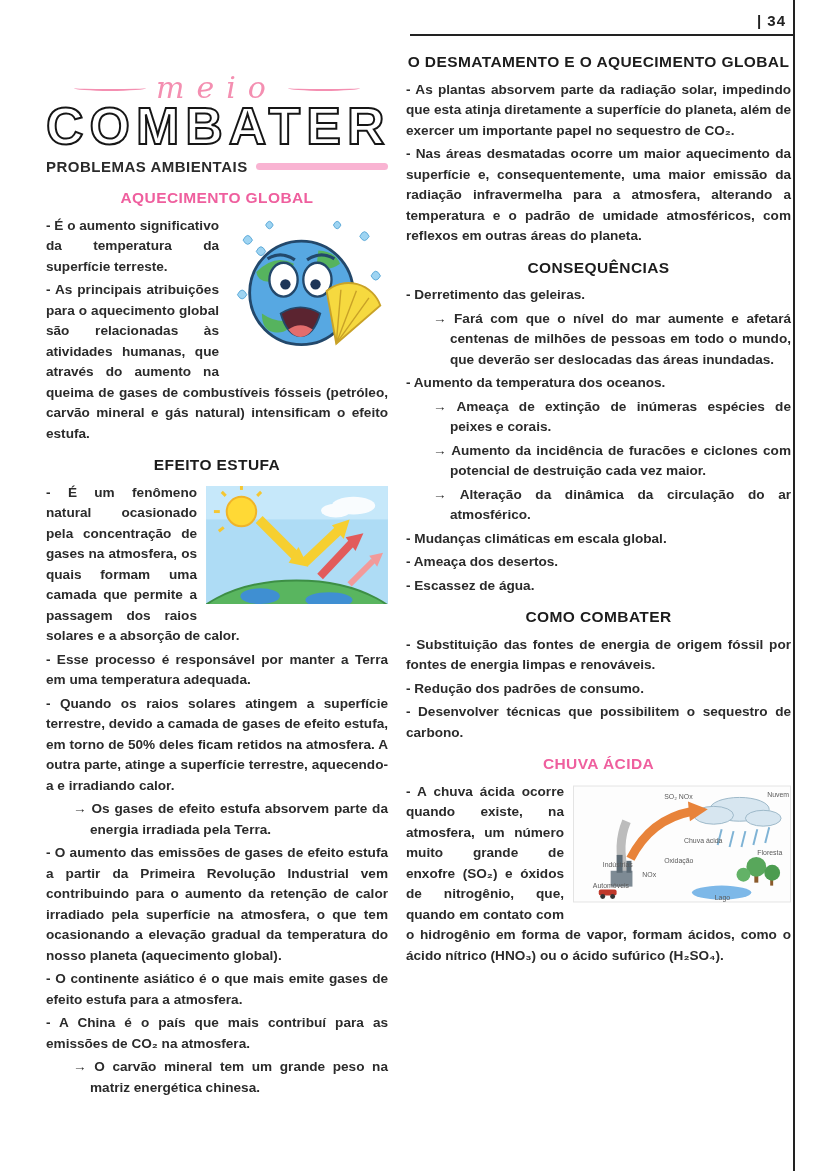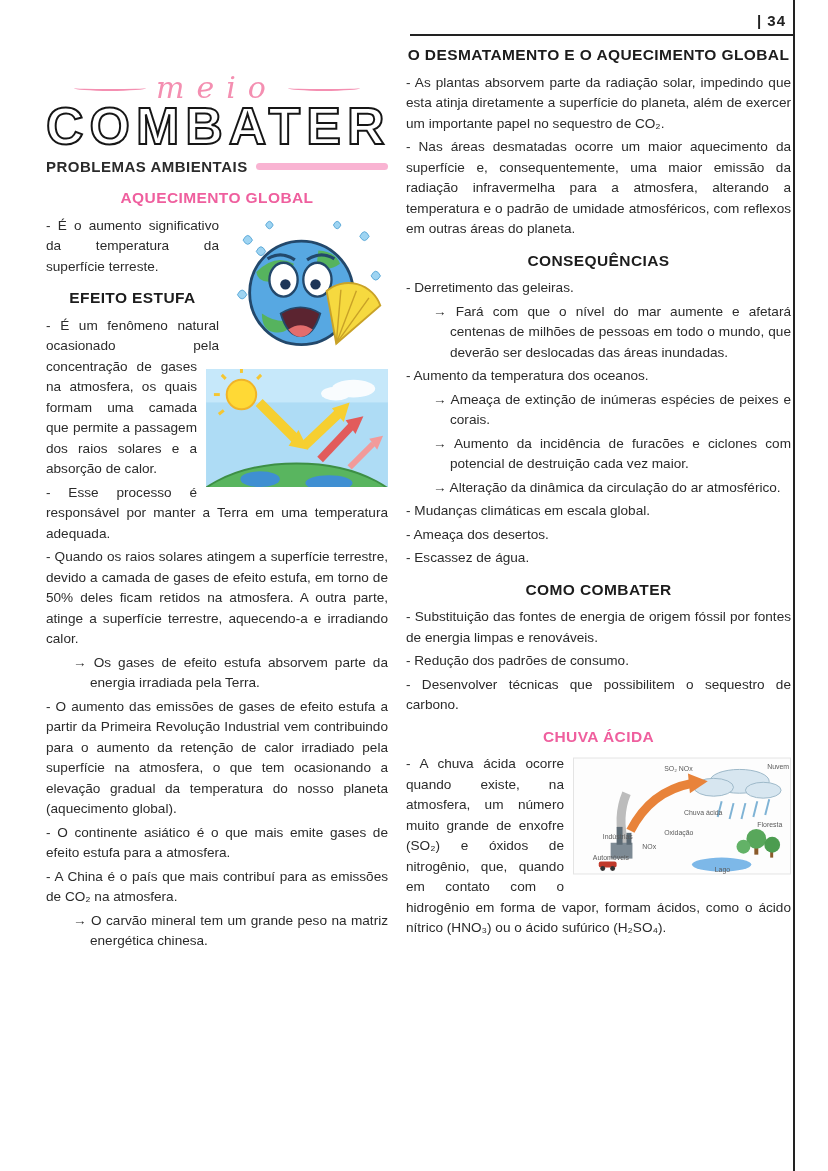--- a/index.html
+++ b/index.html
@@ -10,25 +10,25 @@
 
   .vertical-rule { position:absolute; top:0; right:33px; width:2px; height:100%; background:#222; }
   .top-rule { position:absolute; top:34px; left:410px; right:35px; height:2px; background:#222; }
   .page-number { position:absolute; top:12px; right:42px; font-size:15px; font-weight:bold; color:#222; letter-spacing:1px; }
 
   .columns { position:absolute; top:42px; left:46px; right:37px; display:flex; gap:18px; }
   .col { font-size:13.6px; line-height:20.5px; }
   .col-left { width:342px; flex:0 0 342px; }
   .col-right { flex:1; padding-top:2px; }
 
-  .col p { text-align:justify; margin:0 0 3px 0; }
+  .col p { text-align:justify; margin:0 0 3px 0;font-weight:bold; }
   .arrow-item { padding-left:44px; text-indent:-17px; text-align:justify; margin:0 0 3px 0; }
 
   .heading { text-align:center; font-weight:bold; font-size:15.5px; letter-spacing:0.4px; margin:11px 0 7px 0; color:#1c1c1c; }
-  .heading.first { margin-top:1px; }
+  .heading.first { margin-top:8px; }
   .heading-pink { color:#ef5f9e; }
 
   
   .title-block { margin-bottom:6px;margin-top:36px; }
   .script-row { display:flex; align-items:center; justify-content:center; gap:10px; }
   .flourish { display:inline-block; width:72px; height:6px; border-bottom:2.5px solid #f48fb1; border-radius:0 0 60% 60%; }
   .script-title { font-family:"DejaVu Serif",serif; font-style:italic; font-size:30px; letter-spacing:12px; color:#f48fb1; }
   .main-title { text-align:center; font-size:52px; font-weight:bold; letter-spacing:6px; line-height:54px; color:transparent; -webkit-text-stroke:2px #161616; }
   @supports not (-webkit-text-stroke: 1px black) { .main-title { color:#161616; } }
   .subtitle-row { display:flex; align-items:center; gap:8px; margin-top:4px; }
@@ -104,20 +104,21 @@
 
             <g transform="translate(128,92) rotate(18)">
               <path d="M0 42 L-27 -8 A36 36 0 0 1 32 -11 z" fill="#f6d93f" stroke="#c9a227" stroke-width="2"></path>
               <path d="M0 42 L-13 -14 M0 42 L3 -18 M0 42 L18 -15" stroke="#c9a227" stroke-width="1.5" fill="none"></path>
             </g>
 
             <path d="M30 34 q5 -10 10 0 q-5 9 -10 0" fill="#9ed4f2" stroke="#5aa7d6" stroke-width="1"></path>
           </svg>
         </span>
         <p>- É o aumento significativo da temperatura da superfície terreste.</p>
+        <p>- As principais atribuições para o aquecimento global são relacionadas às atividades humanas, que através do aumento na queima de gases de combustíveis fósseis (petróleo, carvão mineral e gás natural) intensificam o efeito estufa.</p>
       </div>
 
       <div class="heading">EFEITO ESTUFA</div>
 
       <div class="section">
         <span class="float-img">
           <svg width="182" height="118" viewBox="0 0 185 120">
             <rect width="185" height="120" fill="#aedcf5"></rect>
             <rect width="185" height="34" fill="#c6e8fa"></rect>
 

